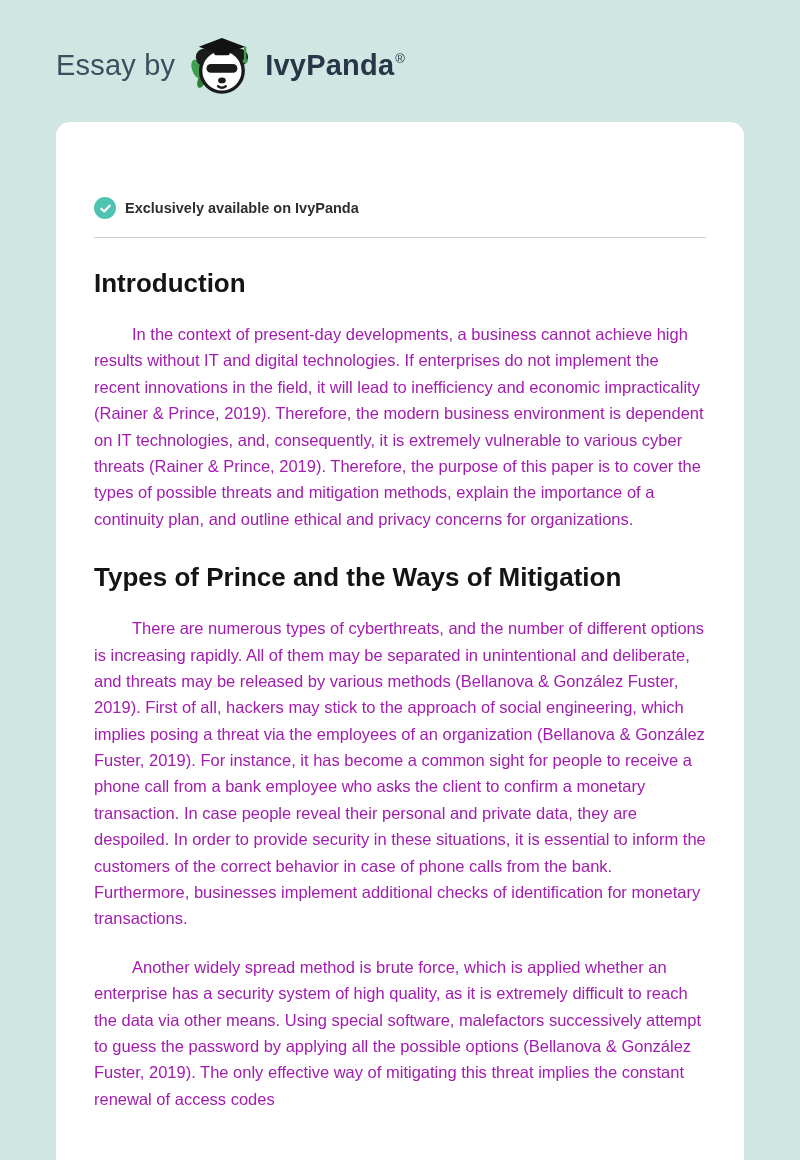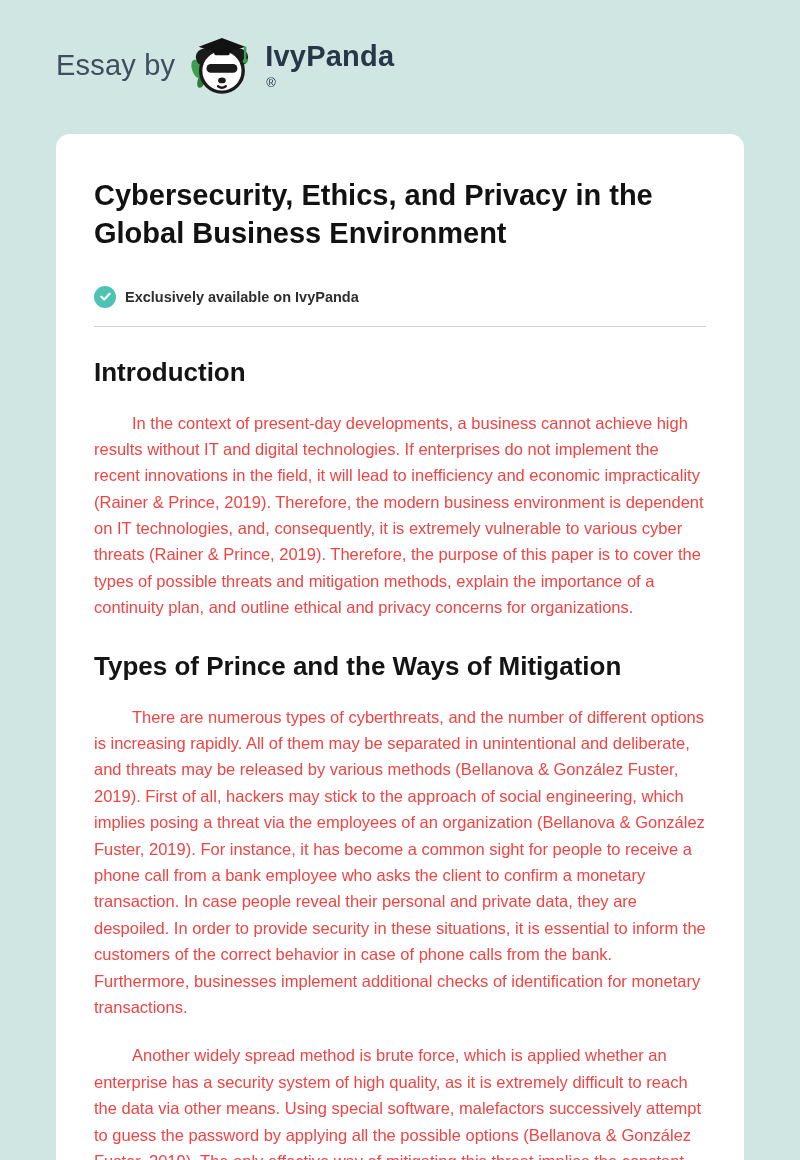--- a/index.html
+++ b/index.html
@@ -16,41 +16,40 @@
     width: 800px;
     height: 1160px;
     background: #cfe6e2;
   }
 
   
   .site-header {
     display: flex;
     align-items: center;
     gap: 14px;
-    padding: 36px 0 40px 56px;
+    padding: 36px 0 28px 56px;
   }
   .essay-by {
     font-size: 29px;
     color: #3d4e5e;
     font-weight: 400;
     letter-spacing: 0.2px;
   }
   .logo-mark {
     width: 62px;
     height: 58px;
     display: inline-block;
   }
   .brand {
     font-size: 29px;
     font-weight: 700;
     color: #273747;
     letter-spacing: 0.2px;
     display: flex;
     align-items: flex-start;
-    flex-direction: column;
   }
   .brand sup {
     font-size: 13px;
     font-weight: 400;
     margin-top: 2px;
     margin-left: 1px;
   }
 
   
   .card {
@@ -103,21 +102,21 @@
     font-size: 26px;
     font-weight: 700;
     color: #141414;
     margin: 30px 0 22px 0;
   }
   .section-heading:first-of-type { }
 
   .para {
     font-size: 16.5px;
     line-height: 1.6;
-    color: #ef4444;
+    color: #a21caf;
     text-indent: 38px;
     margin-bottom: 22px;
   }
 </style>
 </head>
 <body>
 
 <div class="page">
 
   <header class="site-header">
@@ -147,21 +146,20 @@
     </span>
 
     <span class="brand">
       <span>IvyPanda</span>
         <sup>®</sup>
     </span>
   </header>
 
   <main class="card">
 
-    <h1 class="doc-title">Cybersecurity, Ethics, and Privacy in the Global Business Environment</h1>
 
     <div class="availability">
       <span class="check-badge">
         <svg viewBox="0 0 14 14" width="13" height="13" aria-hidden="true">
           <path d="M2.5 7.2 L5.6 10.2 L11.5 4" stroke="#ffffff" stroke-width="2.4" fill="none" stroke-linecap="round" stroke-linejoin="round"></path>
         </svg>
       </span>
       <span class="availability-label">Exclusively available on IvyPanda</span>
     </div>
 

